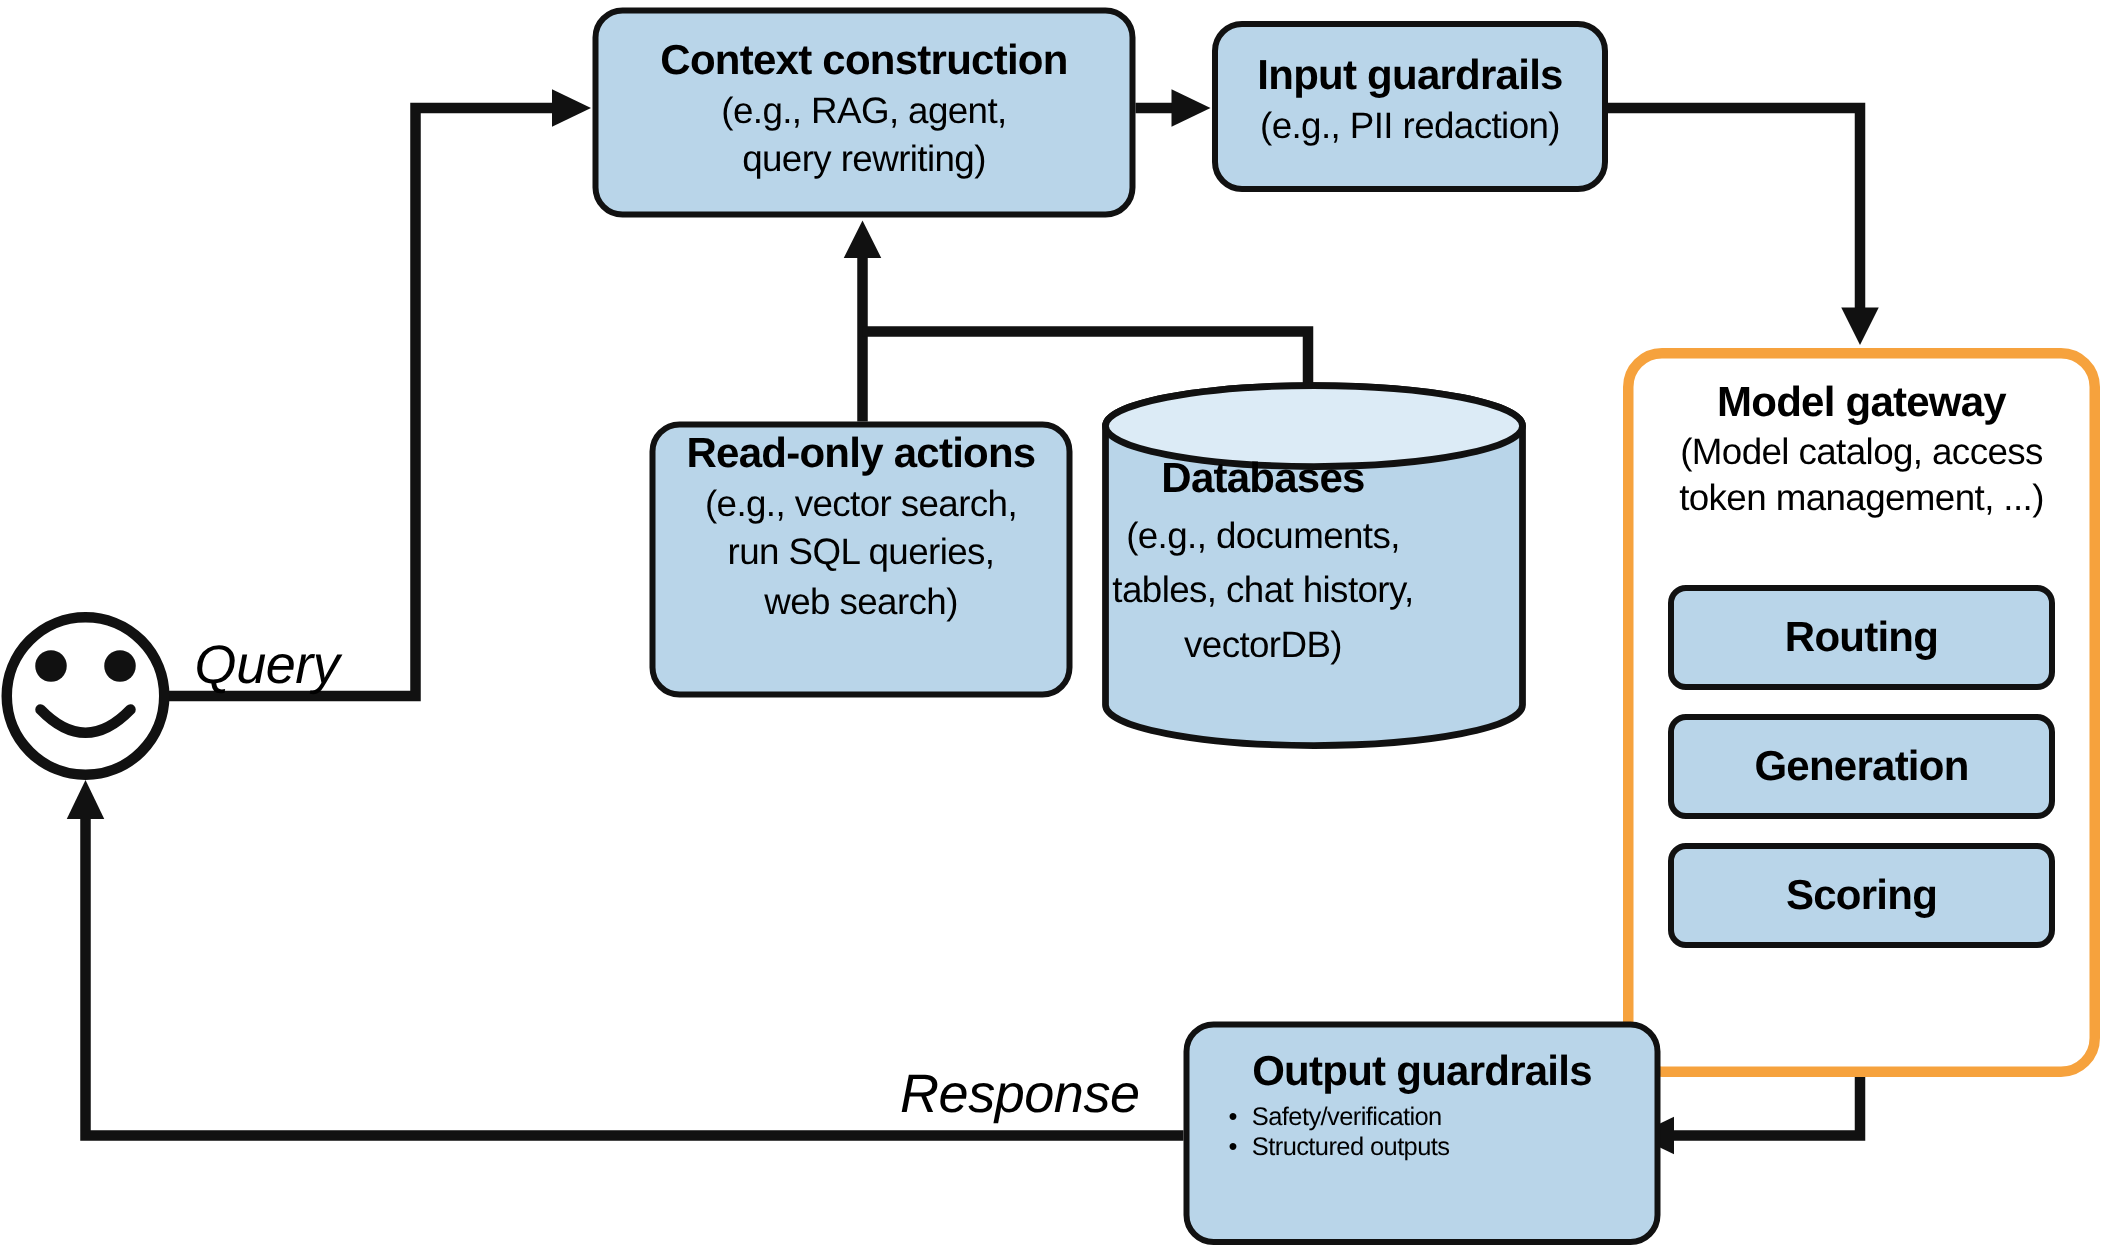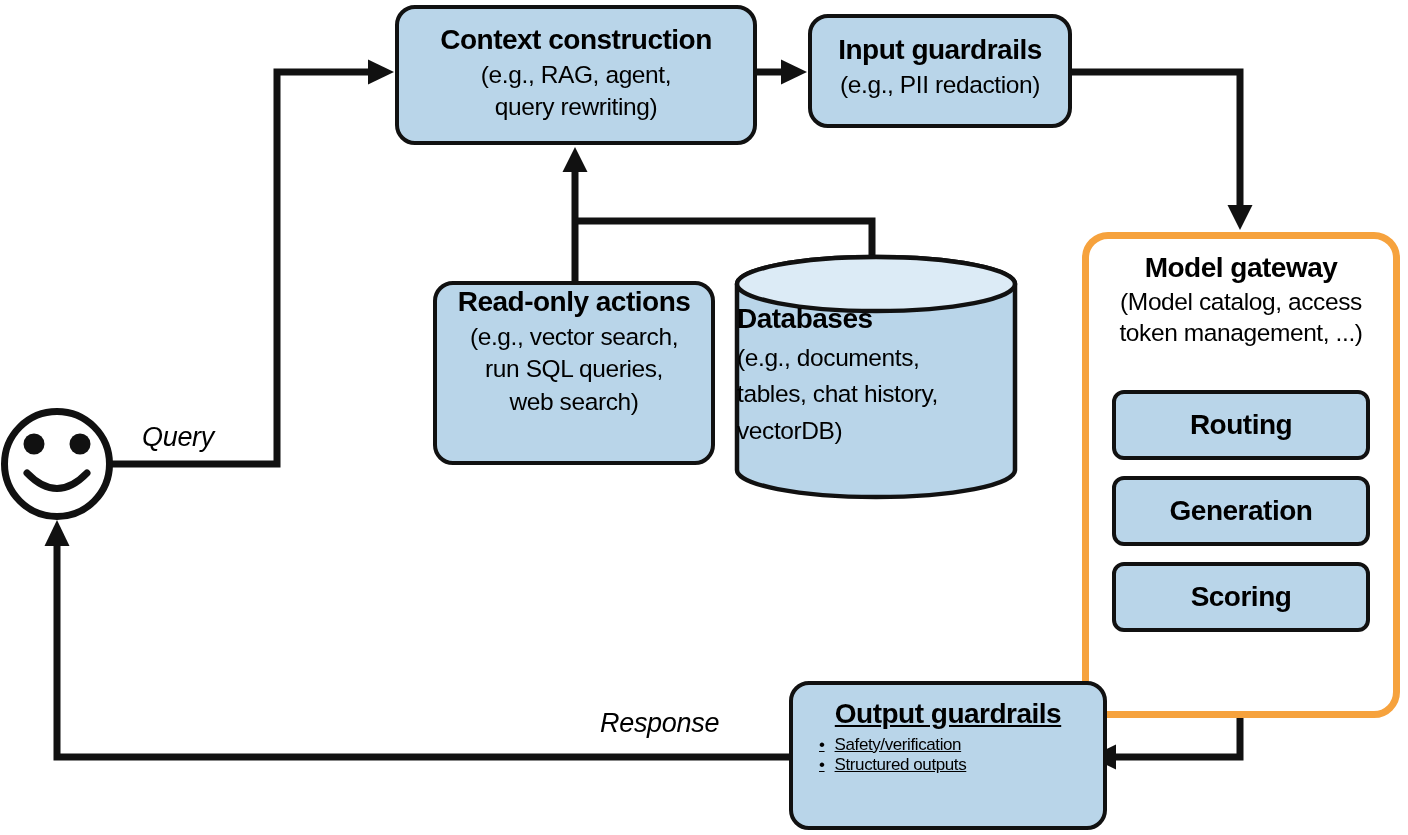--- a/index.html
+++ b/index.html
@@ -69,44 +69,45 @@
     border-radius: 12px;
     font-size: 28px;
     font-weight: 700;
     letter-spacing: -0.5px;
     line-height: 62px;
     text-align: center;
   }
   .gw-item-0 { top: 151px; }
   .gw-item-1 { top: 237px; }
   .gw-item-2 { top: 323px; }
-  .output-box { left: 789px; top: 681px; width: 318px; height: 149px; padding-top: 12px; text-decoration: underline; }
+  .output-box { left: 789px; top: 681px; width: 318px; height: 149px; padding-top: 12px; }
   .output-bullets {
     margin-top: 4px;
     text-align: left;
     padding-left: 26px;
   }
   .bullet-line {
     font-size: 17px;
     letter-spacing: -0.4px;
     line-height: 1.2;
   }
   .bullet-line::before {
     content: "\2022";
     margin-right: 10px;
   }
   .databases-text {
     position: absolute;
-    left: 737px; top: 302px; width: 278px;
+    left: 703px; top: 302px; width: 278px;
+    text-align: center;
     z-index: 2;
   }
   .databases-text .node-sub { margin-top: 8px; }
   .edge-label {
     position: absolute;
-    font-size: 27px;
+    font-size: 36px;
     font-style: italic;
     font-weight: 400;
     letter-spacing: -0.3px;
     z-index: 2;
   }
   .query-label    { left: 128px; top: 422px; width: 100px; text-align: center; }
   .response-label { left: 600px; top: 708px; width: 158px; text-align: left; }
   .line {
     fill: none;
     stroke: #111111;

